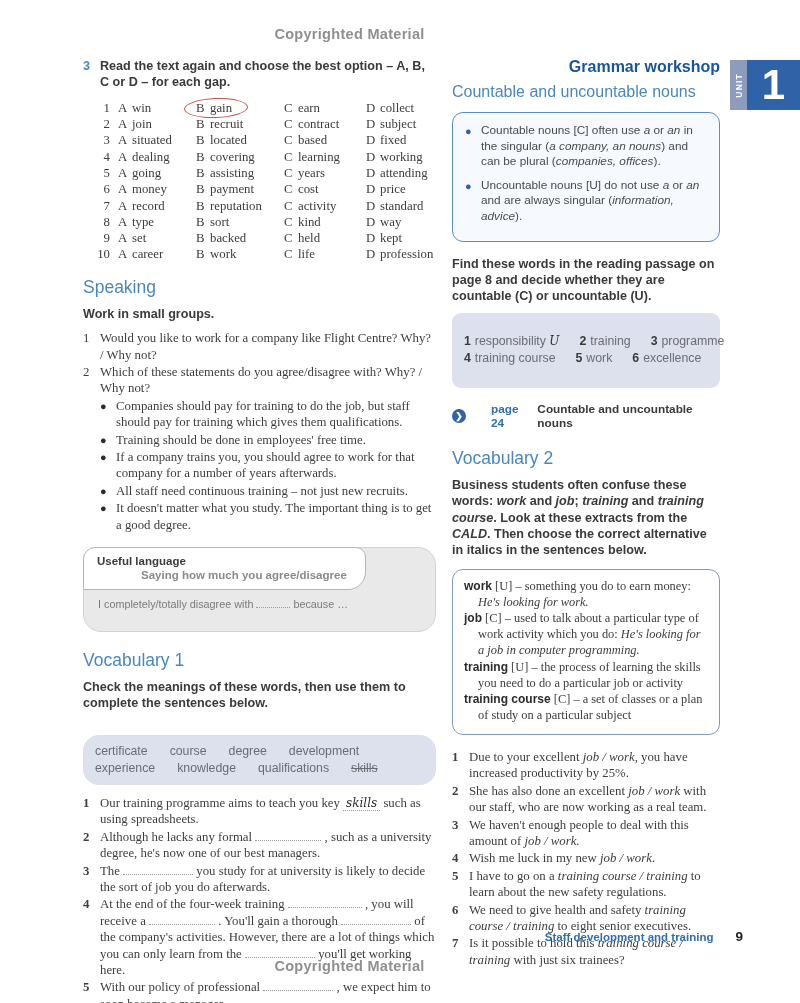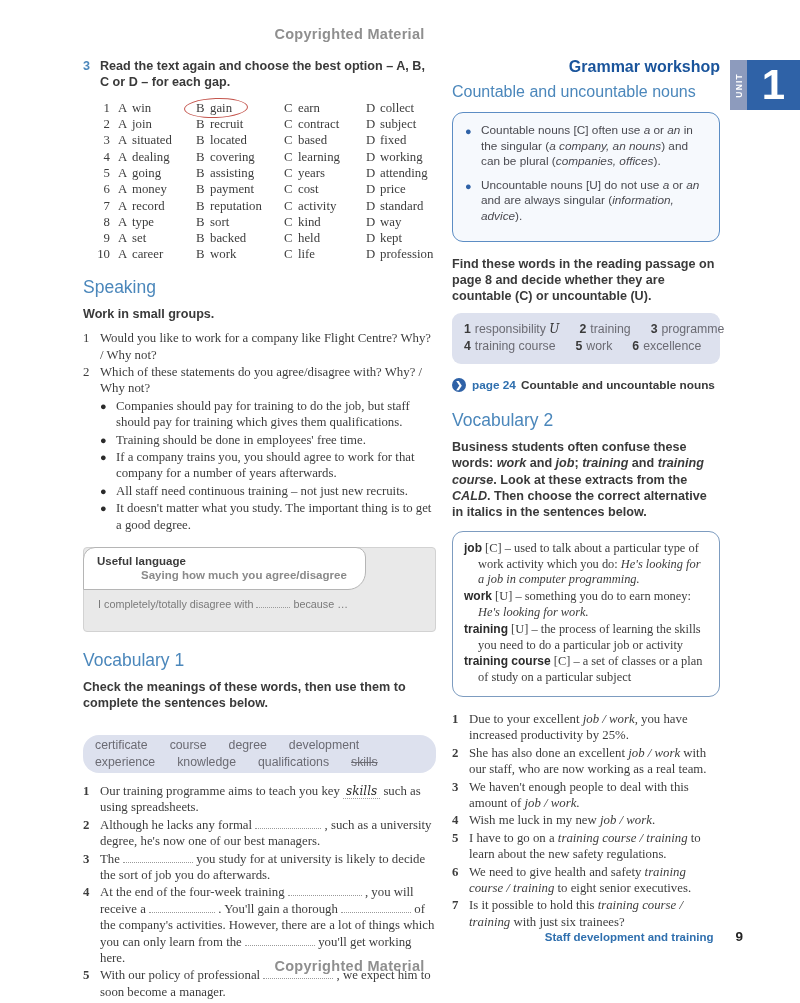--- a/index.html
+++ b/index.html
@@ -51,48 +51,48 @@
   .bullet-item.blue .b-dot{color:#2f62a7;}
   .bullet-item .t{flex:1;}
 
   
   .blank{display:inline-block;border-bottom:1px dotted #9a9a9a;height:11px;vertical-align:baseline;}
   .hand{font-family:"DejaVu Serif",serif;font-style:italic;color:#2f2f2f;font-size:12px;}
   .hand.hand-u{border-bottom:1px dotted #9a9a9a;padding:0 3px;}
   s{color:inherit;}
 
   
-  #ul-box{position:relative;background:#e9e9e9;border:1px solid #d2d2d2;border-radius:4px;
+  #ul-box{position:relative;background:#e9e9e9;border:1px solid #d2d2d2;border-radius:18px;
           margin:14px 0 18px 0;padding:48px 14px 12px 14px;}
   #ul-tab{position:absolute;top:-1px;left:-1px;background:#fff;border:1px solid #b5b5b5;
           border-radius:12px 10px 18px 0;padding:6px 18px 7px 13px;}
   #ul-tab .ul-title{font:bold 11.5px/14px "Liberation Sans",sans-serif;color:#3b3b3b;}
   #ul-tab .ul-sub{font:bold 11.5px/14px "Liberation Sans",sans-serif;color:#8a8a8a;margin-left:44px;}
   #ul-box .ul-line{font:10.8px/15px "Liberation Sans",sans-serif;color:#7a7a7a;margin-bottom:7px;}
 
   
-  .word-box{background:#dde1ee;border-radius:16px;padding:2px 12px;margin-bottom:10px;margin-top:23px;}
+  .word-box{background:#dde1ee;border-radius:16px;padding:8px 12px;margin-bottom:10px;margin-top:23px;}
   .word-row{display:flex;gap:22px;font:12.3px/17px "Liberation Sans",sans-serif;color:#6b6b73;}
-  .gw-word-box{background:#dde1ee;border-radius:9px;padding:8px 12px;margin-bottom:12px;}
+  .gw-word-box{background:#dde1ee;border-radius:9px;padding:20px 12px;margin-bottom:12px;}
   .gw-word-row{display:flex;gap:20px;font:12.3px/17.5px "Liberation Sans",sans-serif;color:#6b6b73;}
   .gw-word-row .wi{white-space:nowrap;}
   .gw-word-row .wi b{color:#3a3a3a;margin-right:4px;}
 
   
   #gw-heading{font:bold 16px "Liberation Sans",sans-serif;color:#1a549b;margin:0 0 7px 0;text-align:right;}
   #gw-subheading{font:400 16px "Liberation Sans",sans-serif;color:#4b87bb;margin:0 0 11px 0;}
   #gw-box{border:1.5px solid #5c8dc4;border-radius:11px;background:#f6f9fd;
           padding:10px 12px 8px 6px;margin-bottom:14px;}
   #gw-box .bullet-item{margin-left:6px;margin-bottom:8px;}
   #gw-box .bullet-item .t{font:11.8px/15.6px "Liberation Sans",sans-serif;color:#4a4a50;}
 
   .crossref{display:flex;align-items:center;margin:14px 0 18px 0;}
   .cr-icon{width:14px;height:14px;border-radius:50%;background:#2f62a7;color:#fff;flex:none;
            font:bold 9px/14px "Liberation Sans",sans-serif;text-align:center;margin-right:6px;}
-  .cr-page{font:bold 11.8px "Liberation Sans",sans-serif;color:#2f6fae;margin-right:5px;}
+  .cr-page{font:bold 11.8px "Liberation Sans",sans-serif;color:#2f6fae;margin-right:5px;margin-left:19px;}
   .cr-text{font:bold 11.8px "Liberation Sans",sans-serif;color:#3a3a3a;}
 
   
   #def-box{border:1.3px solid #7d9cc0;border-radius:11px;background:#fff;
            padding:9px 11px;margin:2px 0 14px 0;}
   .def{font:12.4px/15.8px "Liberation Serif",serif;color:#3d3d3d;
        padding-left:14px;text-indent:-14px;margin:0 0 1px 0;}
   .def .term{font:bold 12px "Liberation Sans",sans-serif;color:#2b2b2b;}
 
   .mb8{margin-bottom:8px;} .mb10{margin-bottom:10px;}
@@ -350,24 +350,24 @@
     <span class="cr-icon">❯</span>
     <span class="cr-page">page 24</span>
     <span class="cr-text">Countable and uncountable nouns</span>
   </div>
 
   <h2 class="sec">Vocabulary 2</h2>
   <div class="instr mb10">Business students often confuse these words: <i>work</i> and <i>job</i>; <i>training</i> and <i>training course</i>. Look at these extracts from the <i>CALD</i>. Then choose the correct alternative in italics in the sentences below.</div>
 
   <div id="def-box">
     <p class="def">
-      <b class="term">job</b><span> [C] – used to talk about a particular type of work activity which you do: <i>He's looking for a job in computer programming.</i></span>
+      <b class="term">work</b><span> [U] – something you do to earn money: <i>He's looking for work.</i></span>
     </p>
     <p class="def">
-      <b class="term">work</b><span> [U] – something you do to earn money: <i>He's looking for work.</i></span>
+      <b class="term">job</b><span> [C] – used to talk about a particular type of work activity which you do: <i>He's looking for a job in computer programming.</i></span>
     </p>
     <p class="def">
       <b class="term">training</b><span> [U] – the process of learning the skills you need to do a particular job or activity</span>
     </p>
     <p class="def">
       <b class="term">training course</b><span> [C] – a set of classes or a plan of study on a particular subject</span>
     </p>
   </div>
 
   <div class="num-item body-serif">

